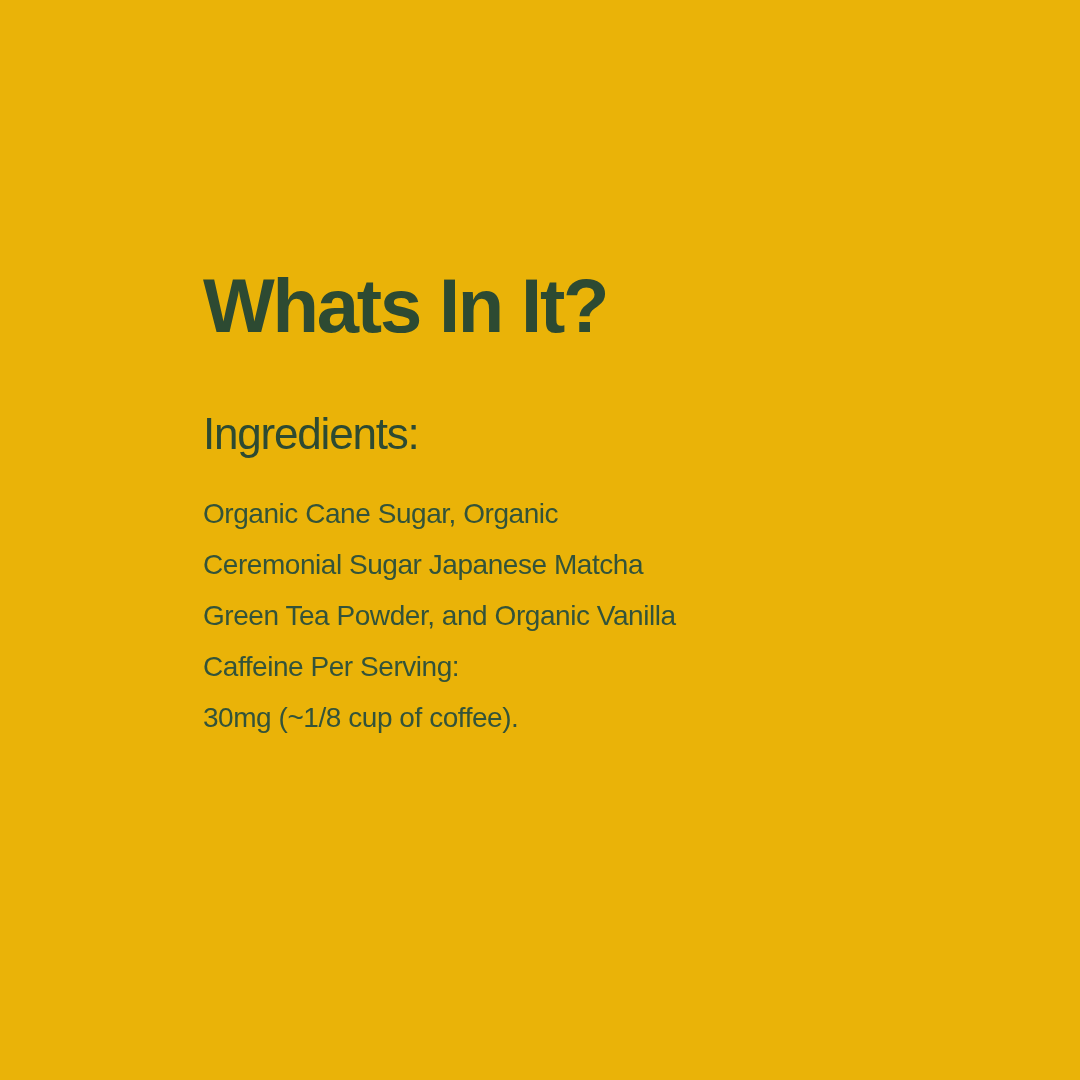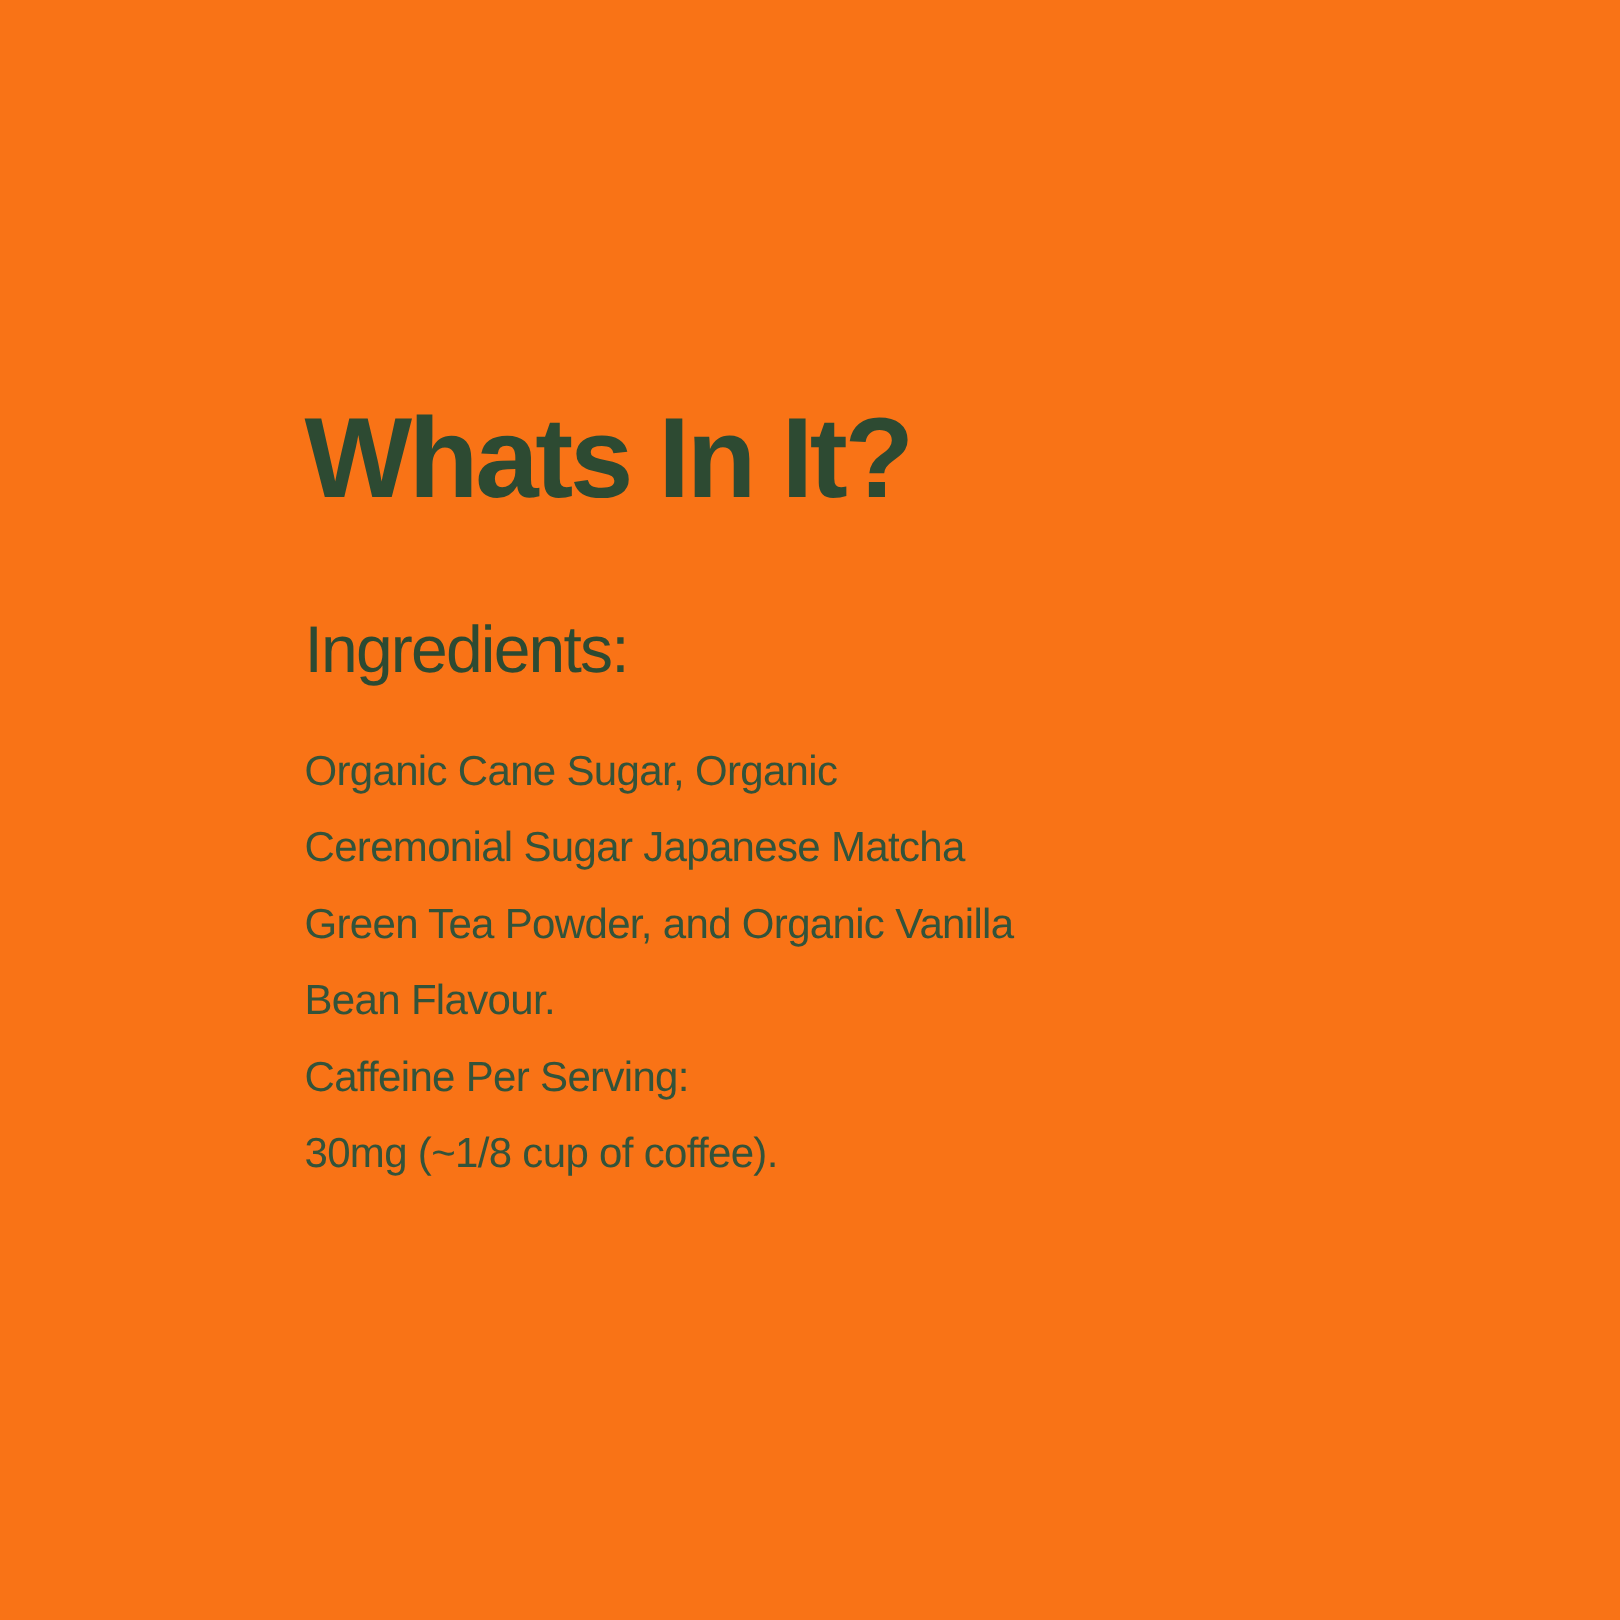--- a/index.html
+++ b/index.html
@@ -12,21 +12,21 @@
     height: 1080px;
     background: #9ccb86;
     font-family: "Liberation Sans", sans-serif;
     overflow: hidden;
   }
 
   #card {
     position: relative;
     width: 1080px;
     height: 1080px;
-    background: #f97316;
+    background: #eab308;
     box-sizing: border-box;
     padding-left: 23px;
   }
 
   #content {
     position: absolute;
     left: 203px;
     top: 268px;
     width: 700px;
   }
@@ -79,21 +79,20 @@
   <div id="content">
 
     <h1 class="page-title">Whats In It?</h1>
 
     <h2 class="section-heading">Ingredients:</h2>
 
     <p class="body-block" id="ingredients-text">
       <span class="body-line">Organic Cane Sugar, Organic</span>
       <span class="body-line">Ceremonial Sugar Japanese Matcha</span>
       <span class="body-line">Green Tea Powder, and Organic Vanilla</span>
-      <span class="body-line">Bean Flavour.</span>
     </p>
 
     <p class="body-block" id="caffeine-block">
       <span class="body-line">Caffeine Per Serving:</span>
       <span class="body-line">30mg (~1/8 cup of coffee).</span>
     </p>
 
   </div>
 
 </div>

